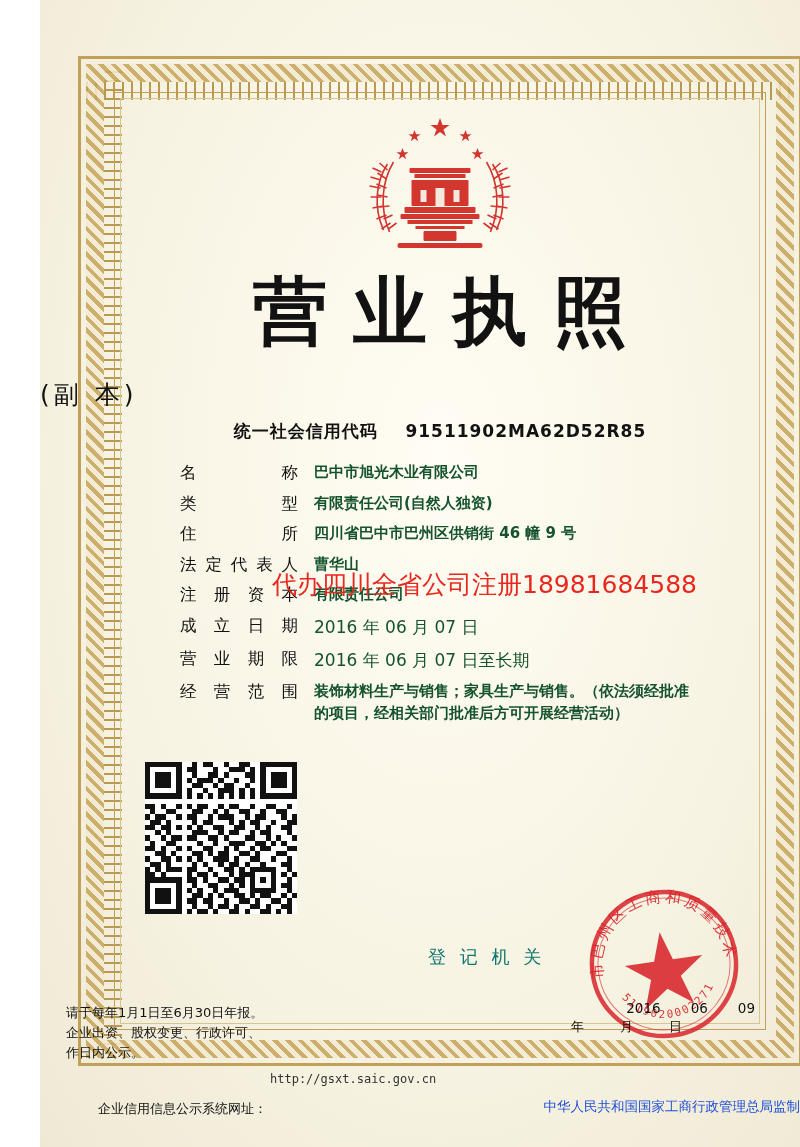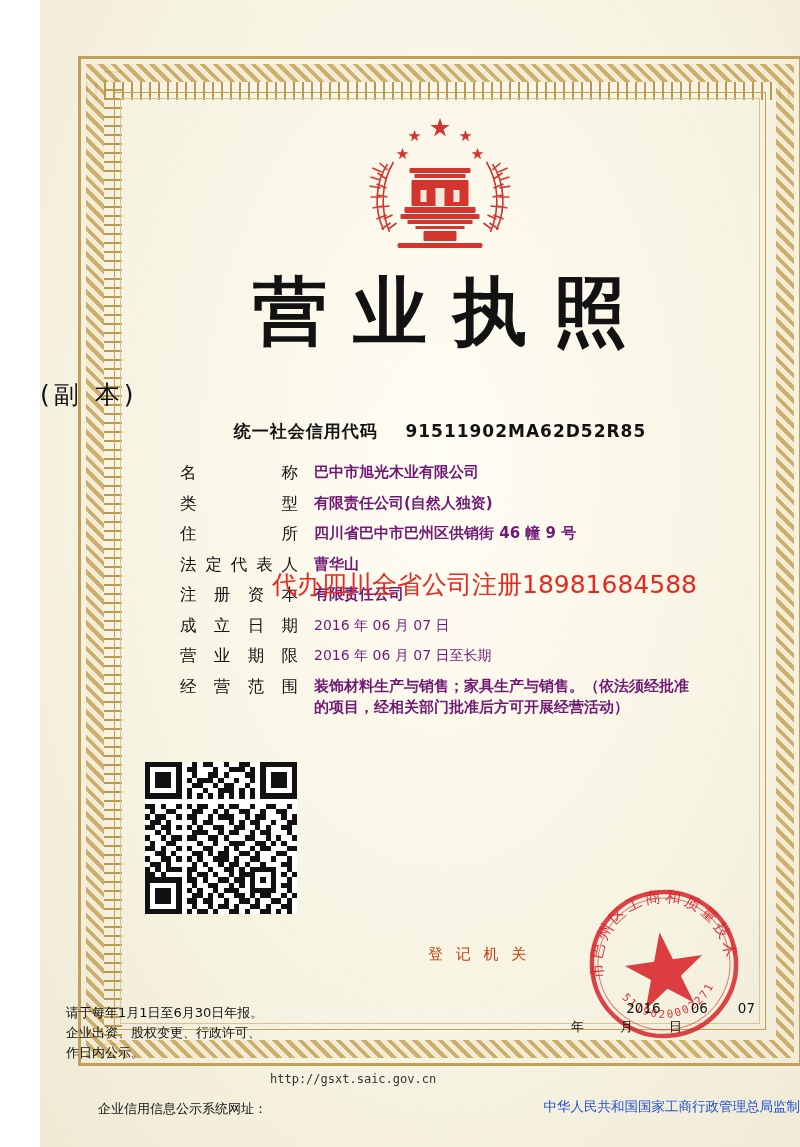--- a/index.html
+++ b/index.html
@@ -136,26 +136,26 @@
     width: 118px;
     flex: 0 0 118px;
     font-size: 16.5px;
     color: #121212;
     letter-spacing: 0;
     display: flex;
     justify-content: space-between;
   }
   .row .value {
     font-size: 15px;
-    color: #701a75;
+    color: #14532d;
     font-weight: 700;
     line-height: 1.45;
     padding-left: 16px;
   }
-  .row .value.small { font-size: 14px; font-weight: 400; }
+  .row .value.small { font-size: 17px; font-weight: 400; }
   .scope {
     max-width: 390px;
     font-weight: 400;
     font-size: 14.5px;
     line-height: 1.6;
   }
 
   
   .ad-text {
     position: absolute;
@@ -176,23 +176,23 @@
     width: 152px;
     height: 152px;
     background-color: #ffffff;
   }
 
   
   .authority {
     position: absolute;
     left: 388px;
     top: 945px;
-    font-size: 15px;
+    font-size: 18px;
     letter-spacing: 4px;
-    color: #c2410c;
+    color: #0f766e;
   }
 
   
   .dateline {
     position: absolute;
     left: 515px;
     top: 1000px;
     width: 200px;
     font-size: 13.5px;
     color: #121212;
@@ -652,21 +652,21 @@
         </text>
         <polygon points="84,52 93.5,80.5 123,80.5 99,98 108.5,126.5 84,109 59.5,126.5 69,98 45,80.5 74.5,80.5" fill="#d8232a" opacity="0.88"></polygon>
       </g>
     </svg>
   </div>
 
   <div class="dateline">
     <div class="nums">
       <span>2016</span>
       <span>06</span>
-      <span>07</span>
+      <span>09</span>
     </div>
     <div class="labels">
       <span>年</span>
       <span>月</span>
       <span>日</span>
     </div>
   </div>
 
   <div class="notice">
     <div>请于每年1月1日至6月30日年报。</div>

